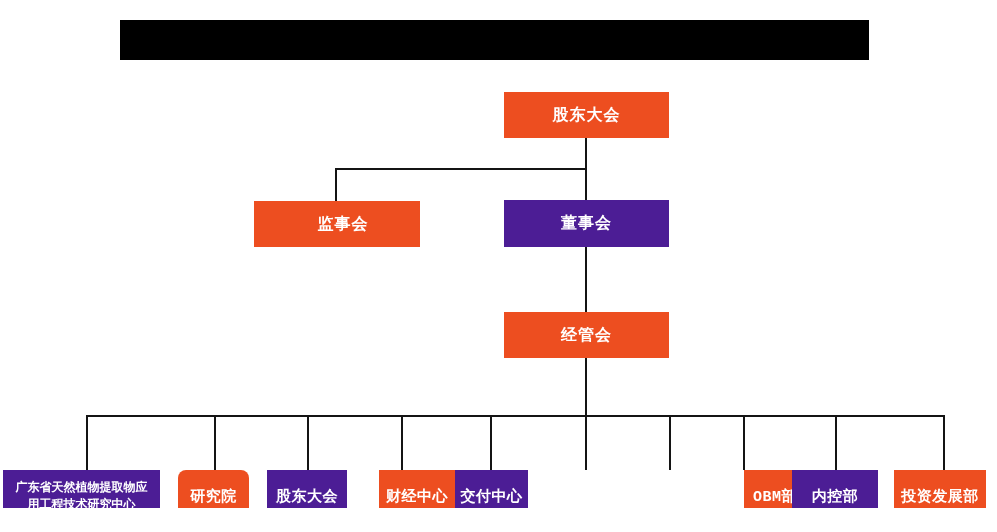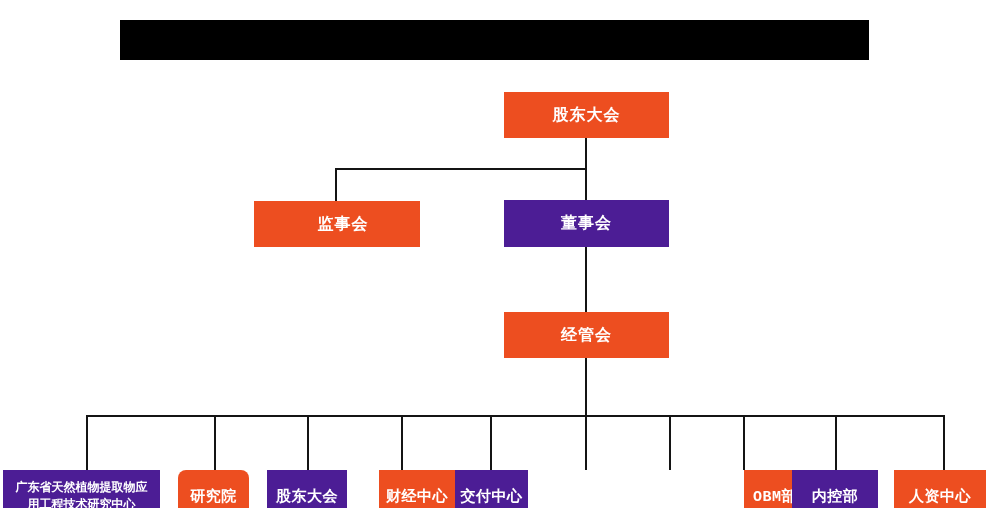--- a/index.html
+++ b/index.html
@@ -76,15 +76,15 @@
 
   <div class="box primary" id="n-management">经管会</div>
 
   <div class="box secondary b4" id="n-b0">广东省天然植物提取物应用工程技术研究中心</div>
   <div class="box primary b4" id="n-b1">研究院</div>
   <div class="box secondary b4" id="n-b2">股东大会</div>
   <div class="box primary b4" id="n-b3">财经中心</div>
   <div class="box secondary b4" id="n-b4">交付中心</div>
   <div class="box primary b4" id="n-b7">OBM部</div>
   <div class="box secondary b4" id="n-b8">内控部</div>
-  <div class="box primary b4" id="n-b9">人资中心</div>
+  <div class="box primary b4" id="n-b9">投资发展部</div>
 
 </div>
 
 </body></html>

